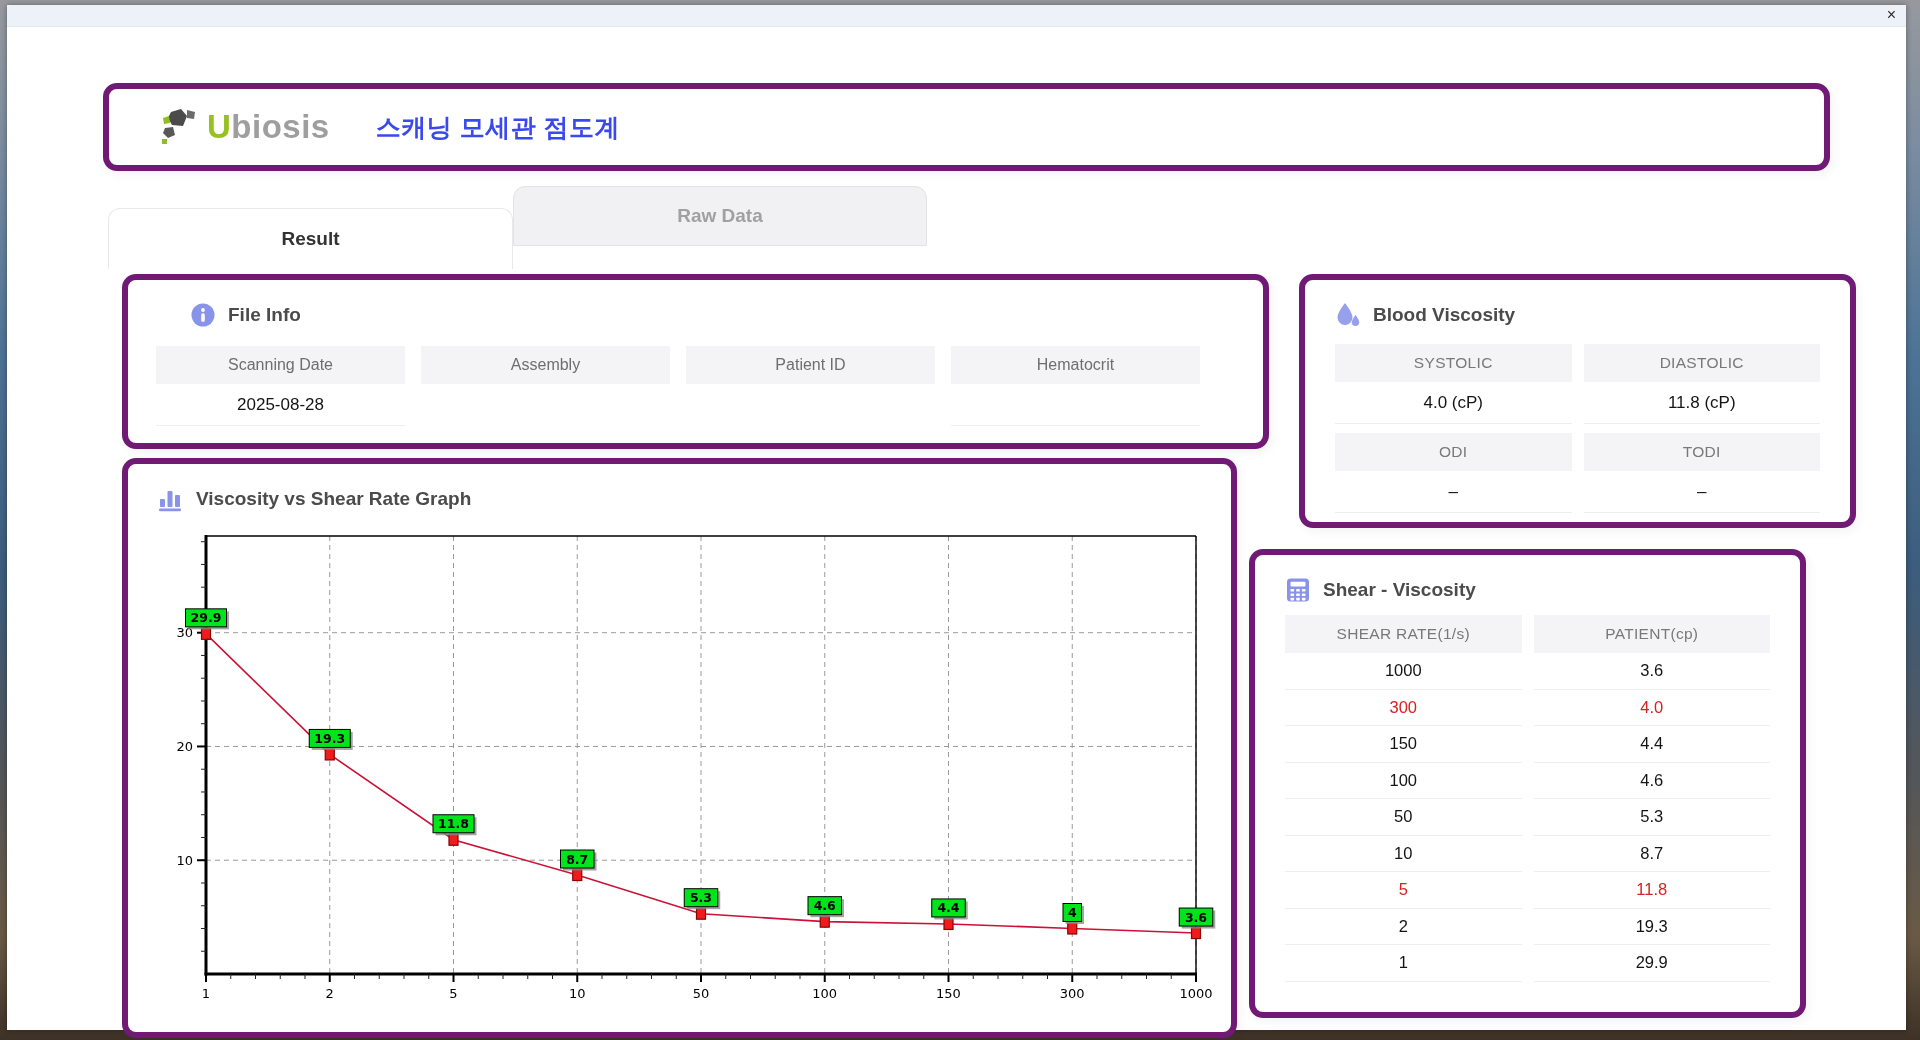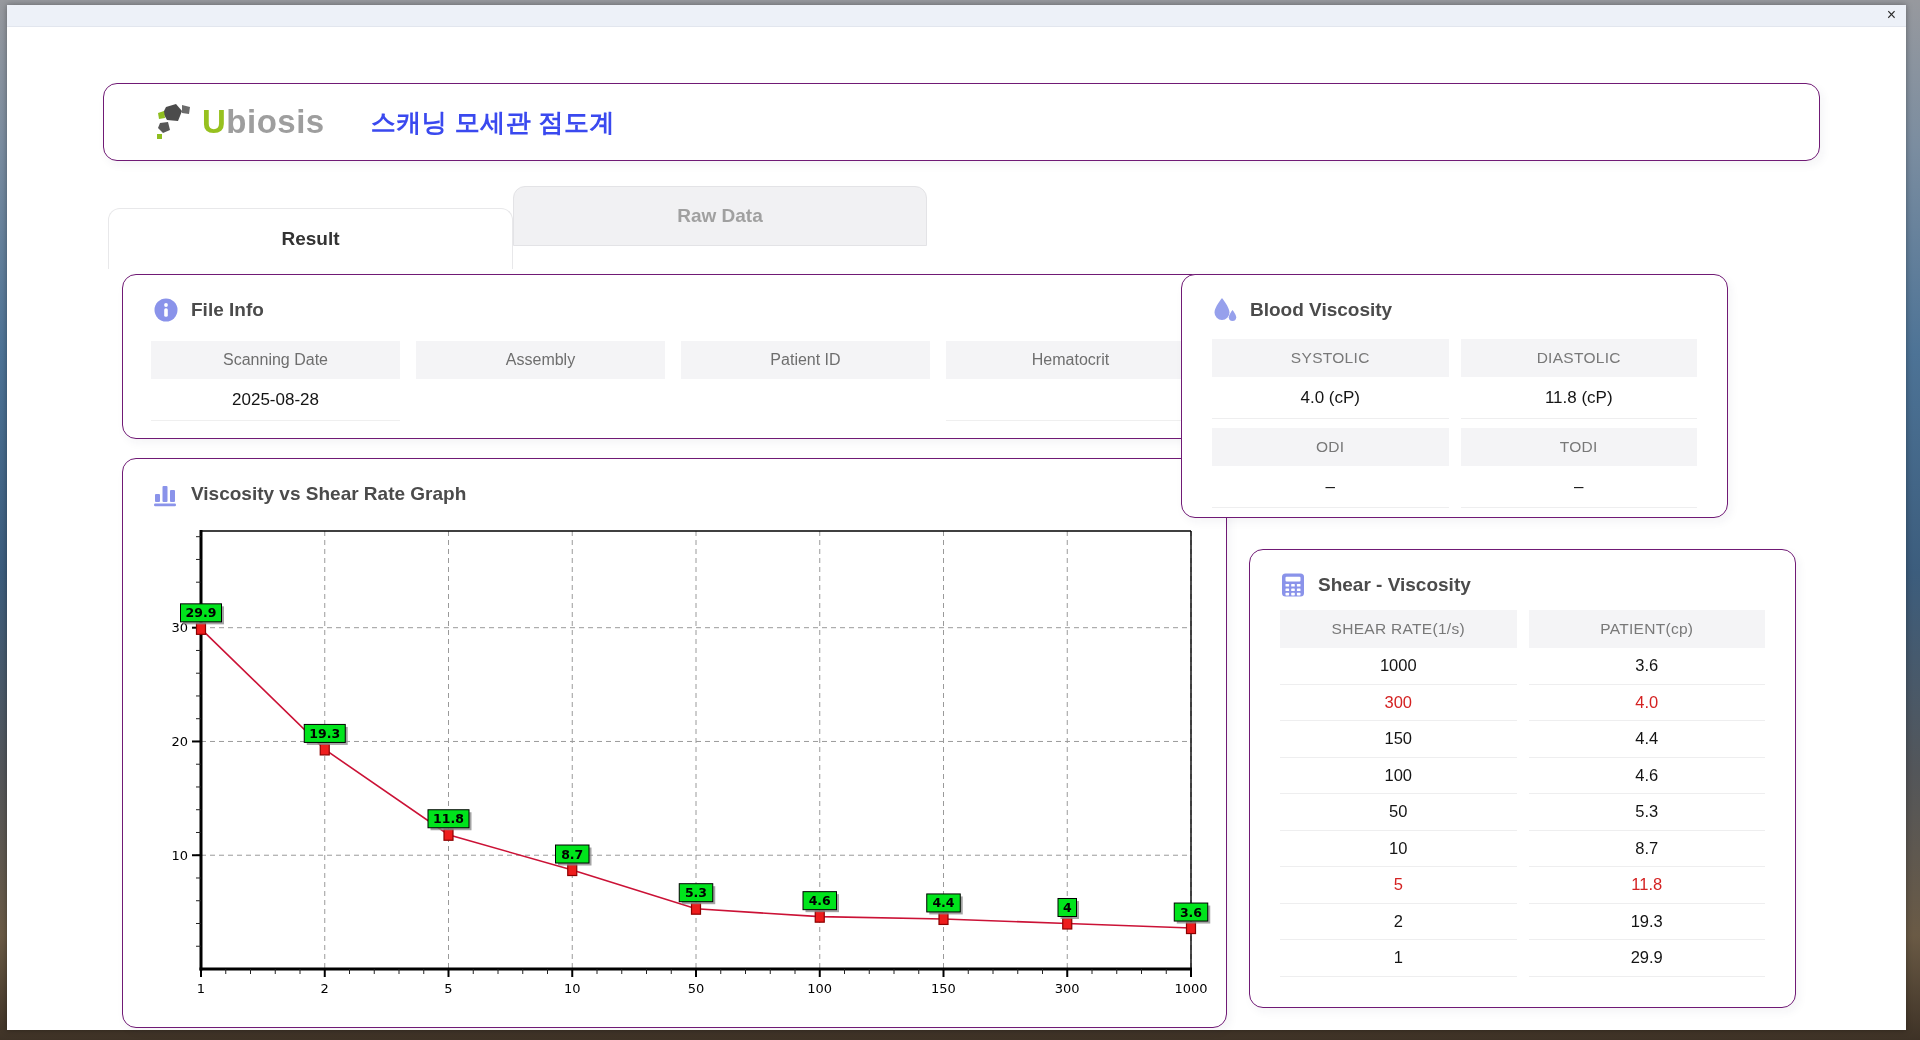--- a/index.html
+++ b/index.html
@@ -5,59 +5,59 @@
   html,body{margin:0;padding:0;width:1920px;height:1040px;overflow:hidden;
     font-family:"Liberation Sans",sans-serif;}
   .desktop{position:absolute;inset:0;
     background:linear-gradient(180deg,#97999e 0%,#7b8da0 14%,#4d7396 34%,#3c5d7d 55%,#53565a 74%,#6a5a45 90%,#3e3226 100%);}
   .window{position:absolute;left:7px;top:5px;width:1899px;height:1025px;background:#ffffff;
     box-shadow:0 0 6px rgba(0,0,0,.35);}
   .topbar{position:absolute;left:0;top:0;right:0;height:21px;background:#edf1f8;border-bottom:1px solid #e2e6ee;}
   .close{position:absolute;right:10px;top:1px;font-size:16px;color:#2c2c2c;cursor:pointer;line-height:18px;}
   .content{position:absolute;left:0;top:22px;right:0;bottom:0;background:#fff;}
 
-  .card{position:absolute;background:#fff;border:1px solid #701a75;border-radius:14px;
+  .card{position:absolute;background:#fff;border:6px solid #701a75;border-radius:14px;
     box-shadow:3px 4px 10px rgba(40,40,80,.05);}
   .card-title{display:flex;align-items:center;gap:12px;padding:22px 0 0 30px;
     font-size:19px;font-weight:700;color:#4b4b4b;}
   .card-title svg{flex:0 0 auto;}
 
   
   .header-card{left:96px;top:56px;width:1715px;height:76px;}
   .header-inner{display:flex;align-items:center;height:100%;padding-left:48px;}
   .logo{display:flex;align-items:center;gap:6px;}
   .logo-text{font-size:33px;font-weight:600;letter-spacing:.5px;color:#9e9e9e;}
   .logo-text .u{color:#97c11f;}
   .app-title{margin-left:46px;font-size:25px;font-weight:700;color:#3a49ef;letter-spacing:.5px;}
 
   
   .tab{position:absolute;top:159px;height:60px;display:flex;align-items:center;justify-content:center;
     font-size:19px;font-weight:700;border-radius:12px 12px 0 0;cursor:pointer;}
   .tab-result{left:101px;width:403px;background:#fff;border:1px solid #e8e8ea;border-bottom:none;color:#333;margin-top:22px;}
   .tab-raw{left:506px;width:412px;height:58px;background:#f1f1f3;border:1px solid #e3e3e6;color:#a0a0a0;}
 
   
-  .file-card{left:115px;top:247px;width:1103px;height:163px;}
+  .file-card{left:115px;top:247px;width:1103px;height:163px;padding-left:32px;}
   .fi-grid{position:absolute;left:28px;top:66px;display:grid;grid-template-columns:repeat(4,249px);column-gap:16px;}
   .fi-label{height:38px;background:#f4f4f6;color:#6e6e6e;font-size:16px;display:flex;align-items:center;justify-content:center;}
   .fi-value{height:41px;background:#fff;color:#141414;font-size:17px;display:flex;align-items:center;justify-content:center;
     border-bottom:1px solid #efefef;}
 
   
   .graph-card{left:115px;top:431px;width:1103px;height:568px;}
   .chart-wrap{position:absolute;left:22px;top:58px;}
 
   
   .t-row{display:flex;column-gap:12px;}
   .t-cell{flex:1;display:flex;align-items:center;justify-content:center;}
   .t-head .t-cell{height:38px;background:#f4f4f6;color:#787878;font-size:15.5px;letter-spacing:.3px;}
   .t-val .t-cell{height:41px;background:#fff;color:#141414;font-size:17px;border-bottom:1px solid #eeeeef;}
   .t-val.red .t-cell{color:#d42222;}
 
-  .blood-card{left:1174px;top:247px;width:545px;height:242px;text-align:right;}
+  .blood-card{left:1292px;top:247px;width:545px;height:242px;text-align:right;}
   .blood-table{position:absolute;left:30px;top:64px;width:485px;}
   .blood-table .group2{margin-top:9px;}
 
   .shear-card{left:1242px;top:522px;width:545px;height:457px;}
   .shear-table{position:absolute;left:30px;top:60px;width:485px;}
   .shear-table .t-val .t-cell{height:35.5px;font-size:16.5px;}
 </style>
 </head>
 <body>
 

